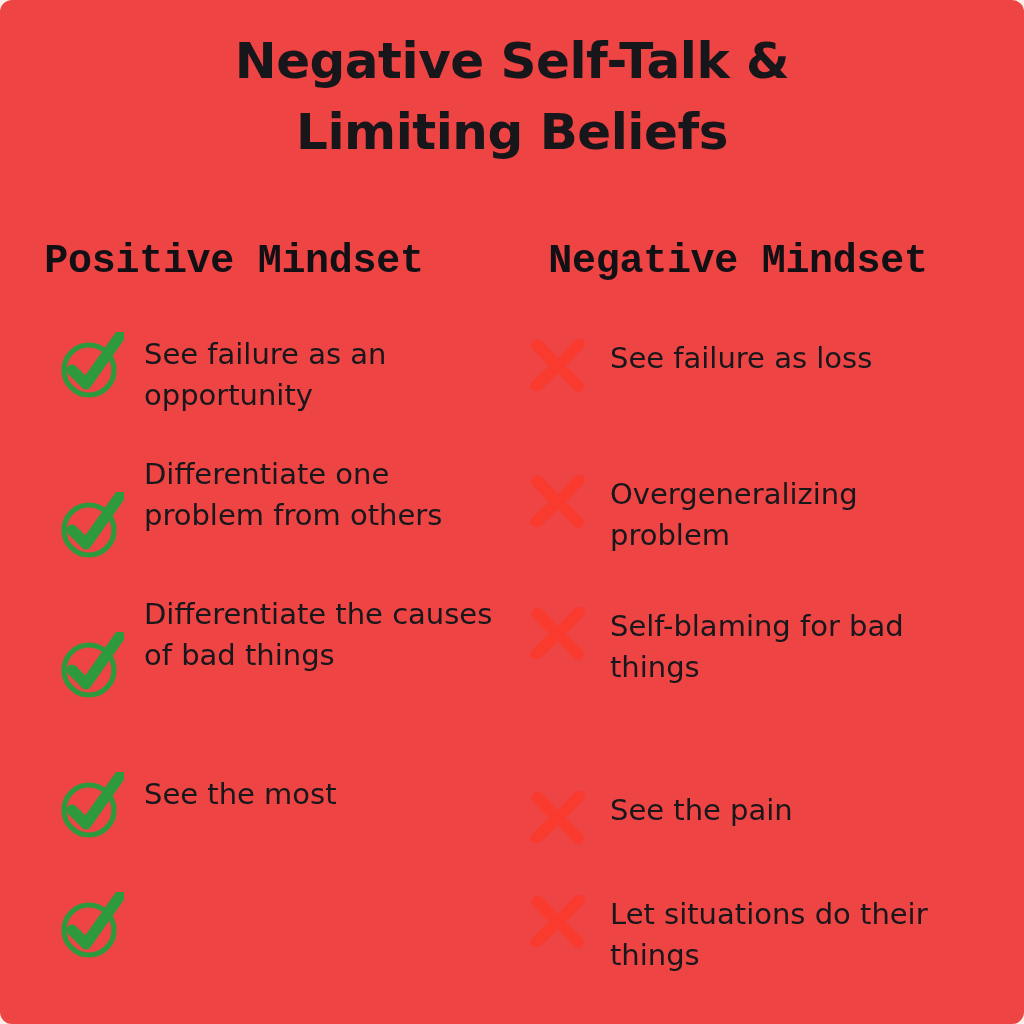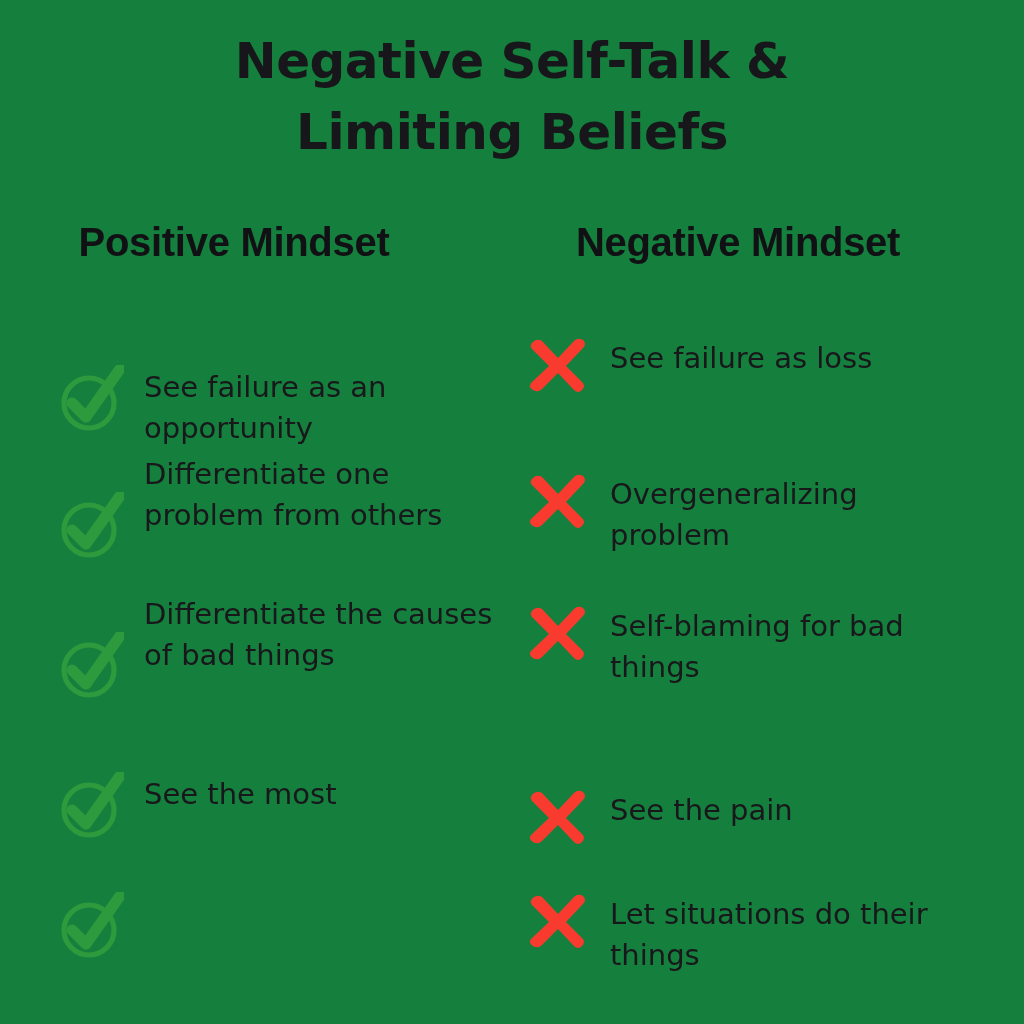--- a/index.html
+++ b/index.html
@@ -12,22 +12,23 @@
     background: #FCEFE7;
     font-family: "DejaVu Sans", sans-serif;
     overflow: hidden;
     position: relative;
   }
 
   #infographic {
     position: relative;
     width: 1024px;
     height: 1024px;
-    background: #15803d;
+    background: #ef4444;
     box-sizing: border-box;
+    border-radius: 12px;
   }
 
   
   .title-block {
     position: absolute;
     top: 26px;
     left: 0;
     width: 1024px;
     text-align: center;
   }
@@ -50,28 +51,29 @@
     height: 800px;
     display: flex;
     flex-direction: row;
   }
   .column {
     width: 512px;
     position: relative;
     box-sizing: border-box;
   }
   .col-header {
-    font-family: Liberation Sans, sans-serif;
+    font-family: Liberation Mono, monospace;
     font-weight: bold;
     font-size: 40px;
     line-height: 52px;
     color: #111014;
     text-align: center;
     letter-spacing: -0.3px;
     white-space: nowrap;
+    margin-top: 20px;
   }
   .col-left .col-header  { padding-right: 44px; }
   .col-right .col-header { padding-right: 60px; }
 
   .items {
     position: absolute;
     top: 88px;
     left: 0;
     width: 512px;
   }
@@ -123,21 +125,21 @@
     <div class="title-line">Limiting Beliefs</div>
   </div>
 
   <div class="columns">
 
     <div class="column col-left">
       <div class="col-header">Positive Mindset</div>
 
       <div class="items">
 
-        <div class="item" style="top:28px;margin-top:33px;">
+        <div class="item" style="top:28px;">
           <span class="icon-wrap">
             <svg class="icon-check" viewBox="0 0 66 66" xmlns="http://www.w3.org/2000/svg">
               <circle cx="31" cy="38" r="25" fill="none" stroke="#2E9A3E" stroke-width="5.2"></circle>
               <path d="M14 38 L28 52 L62 4" fill="none" stroke="#2E9A3E" stroke-width="11" stroke-linecap="round" stroke-linejoin="round"></path>
             </svg>
           </span>
           <span class="item-text">See failure as an opportunity</span>
         </div>
 
         <div class="item" style="top:148px;">

